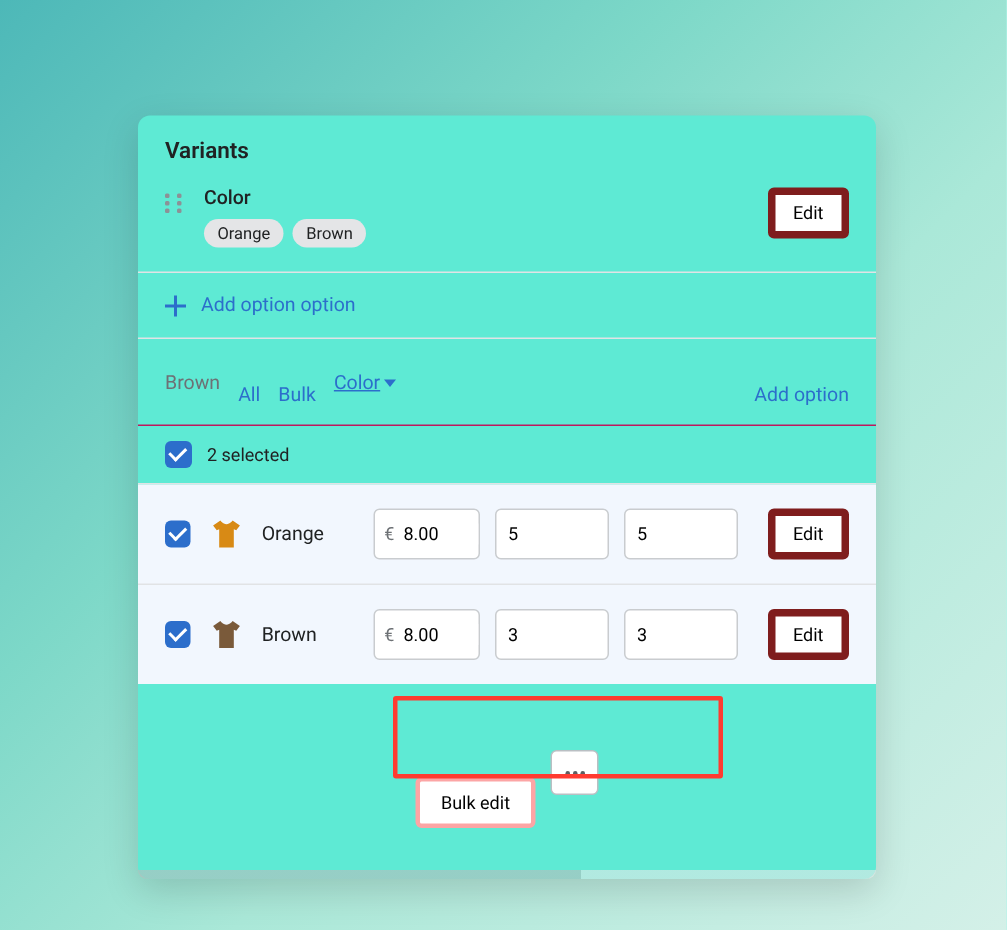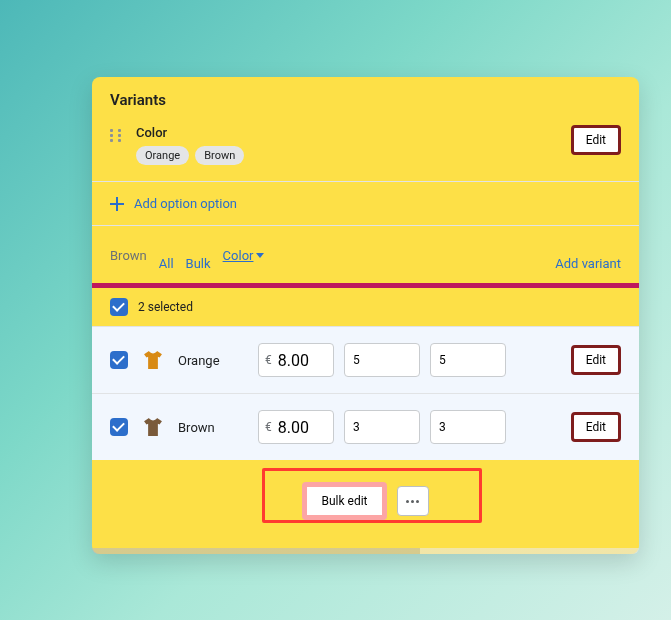--- a/index.html
+++ b/index.html
@@ -9,22 +9,22 @@
     height: 620px;
     font-family: -apple-system, BlinkMacSystemFont, "Segoe UI", Roboto, sans-serif;
     background: linear-gradient(135deg, #4db8b8 0%, #7dd8c8 35%, #aae8d8 60%, #d4f0e8 100%);
     overflow: hidden;
     position: relative;
   }
   .card {
     position: absolute;
     left: 92px;
     top: 77px;
-    width: 547px;
-    background: #fde047;
+    width: 492px;
+    background: #5eead4;
     border-radius: 8px;
     box-shadow: 0 8px 24px rgba(0,0,0,0.15);
     font-size: 13px;
     color: #202223;
   }
   .section-title {
     padding: 14px 18px 6px 18px;
     font-size: 15px;
     font-weight: 600;
     border-top-left-radius: 8px;
@@ -52,21 +52,21 @@
   .chiprow { display: flex; gap: 6px; }
   .chip {
     background: #e4e5e7;
     color: #202223;
     font-size: 11px;
     padding: 3px 9px;
     border-radius: 10px;
   }
   .edit-btn {
     background: #fff;
-    border: 3px solid #7f1d1d;
+    border: 5px solid #7f1d1d;
     border-radius: 4px;
     padding: 5px 12px;
     font-size: 12px;
     cursor: pointer;
     font-family: inherit;
   }
   .divider { border-top: 1px solid #e1e3e5; }
   .add-option {
     display: flex;
     align-items: center;
@@ -102,21 +102,21 @@
     border-left: 4px solid transparent;
     border-right: 4px solid transparent;
     border-top: 5px solid #2c6ecb;
     display: inline-block;
   }
   .headerrow {
     display: flex;
     align-items: center;
     padding: 10px 18px;
     gap: 10px;
-    border-top: 5px solid #be185d;
+    border-top: 1px solid #be185d;
     border-bottom: 1px solid #e1e3e5;
     font-size: 12px;
   }
   .chk {
     appearance: none;
     width: 18px; height: 18px;
     border-radius: 4px;
     background: #2c6ecb;
     border: none;
     cursor: pointer;
@@ -149,21 +149,21 @@
     border: 1px solid #c9cccf;
     border-radius: 4px;
     background: #fff;
     height: 34px;
     width: 76px;
     overflow: hidden;
   }
   .curr { padding: 0 6px; color: #6d7175; font-size: 12px; }
   .pricewrap input {
     border: none; outline: none; width: 100%;
-    font-size: 16px; padding: 0 4px 0 0; font-family: inherit;
+    font-size: 12px; padding: 0 4px 0 0; font-family: inherit;
   }
   .qty {
     border: 1px solid #c9cccf;
     border-radius: 4px;
     background: #fff;
     height: 34px;
     width: 76px;
     font-size: 12px;
     padding: 0 8px;
     font-family: inherit;
@@ -181,26 +181,27 @@
     align-items: center;
   }
   .highlight-box {
     position: absolute;
     border: 3px solid #ff3b30;
     border-radius: 2px;
     pointer-events: none;
   }
   .bulk-btn {
     background: #fff;
-    border: 5px solid #fca5a5;
+    border: 3px solid #fca5a5;
     border-radius: 4px;
     padding: 7px 14px;
     font-size: 12px;
     cursor: pointer;
     font-family: inherit;
+    margin-top: 40px;
   }
   .more-btn {
     background: #fff;
     border: 1px solid #babfc3;
     border-radius: 4px;
     width: 32px; height: 30px;
     cursor: pointer;
     display: flex; align-items: center; justify-content: center;
     gap: 2px;
   }
@@ -250,21 +251,21 @@
 
   <div class="selectbar">
     <span class="grey">Brown</span>
     <span class="link">All</span>
     <span class="link">Bulk</span>
     <span class="ulink">
       <span>Color</span>
       <span class="caret"></span>
     </span>
     <span class="spacer"></span>
-    <span class="link">Add variant</span>
+    <span class="link">Add option</span>
   </div>
 
   <div class="headerrow">
     <input type="checkbox" class="chk" checked="" style="">
     <span>2 selected</span>
   </div>
 
   <div class="variant-row rowborder">
     <input type="checkbox" class="chk" checked="" style="">
     <div class="thumb">

